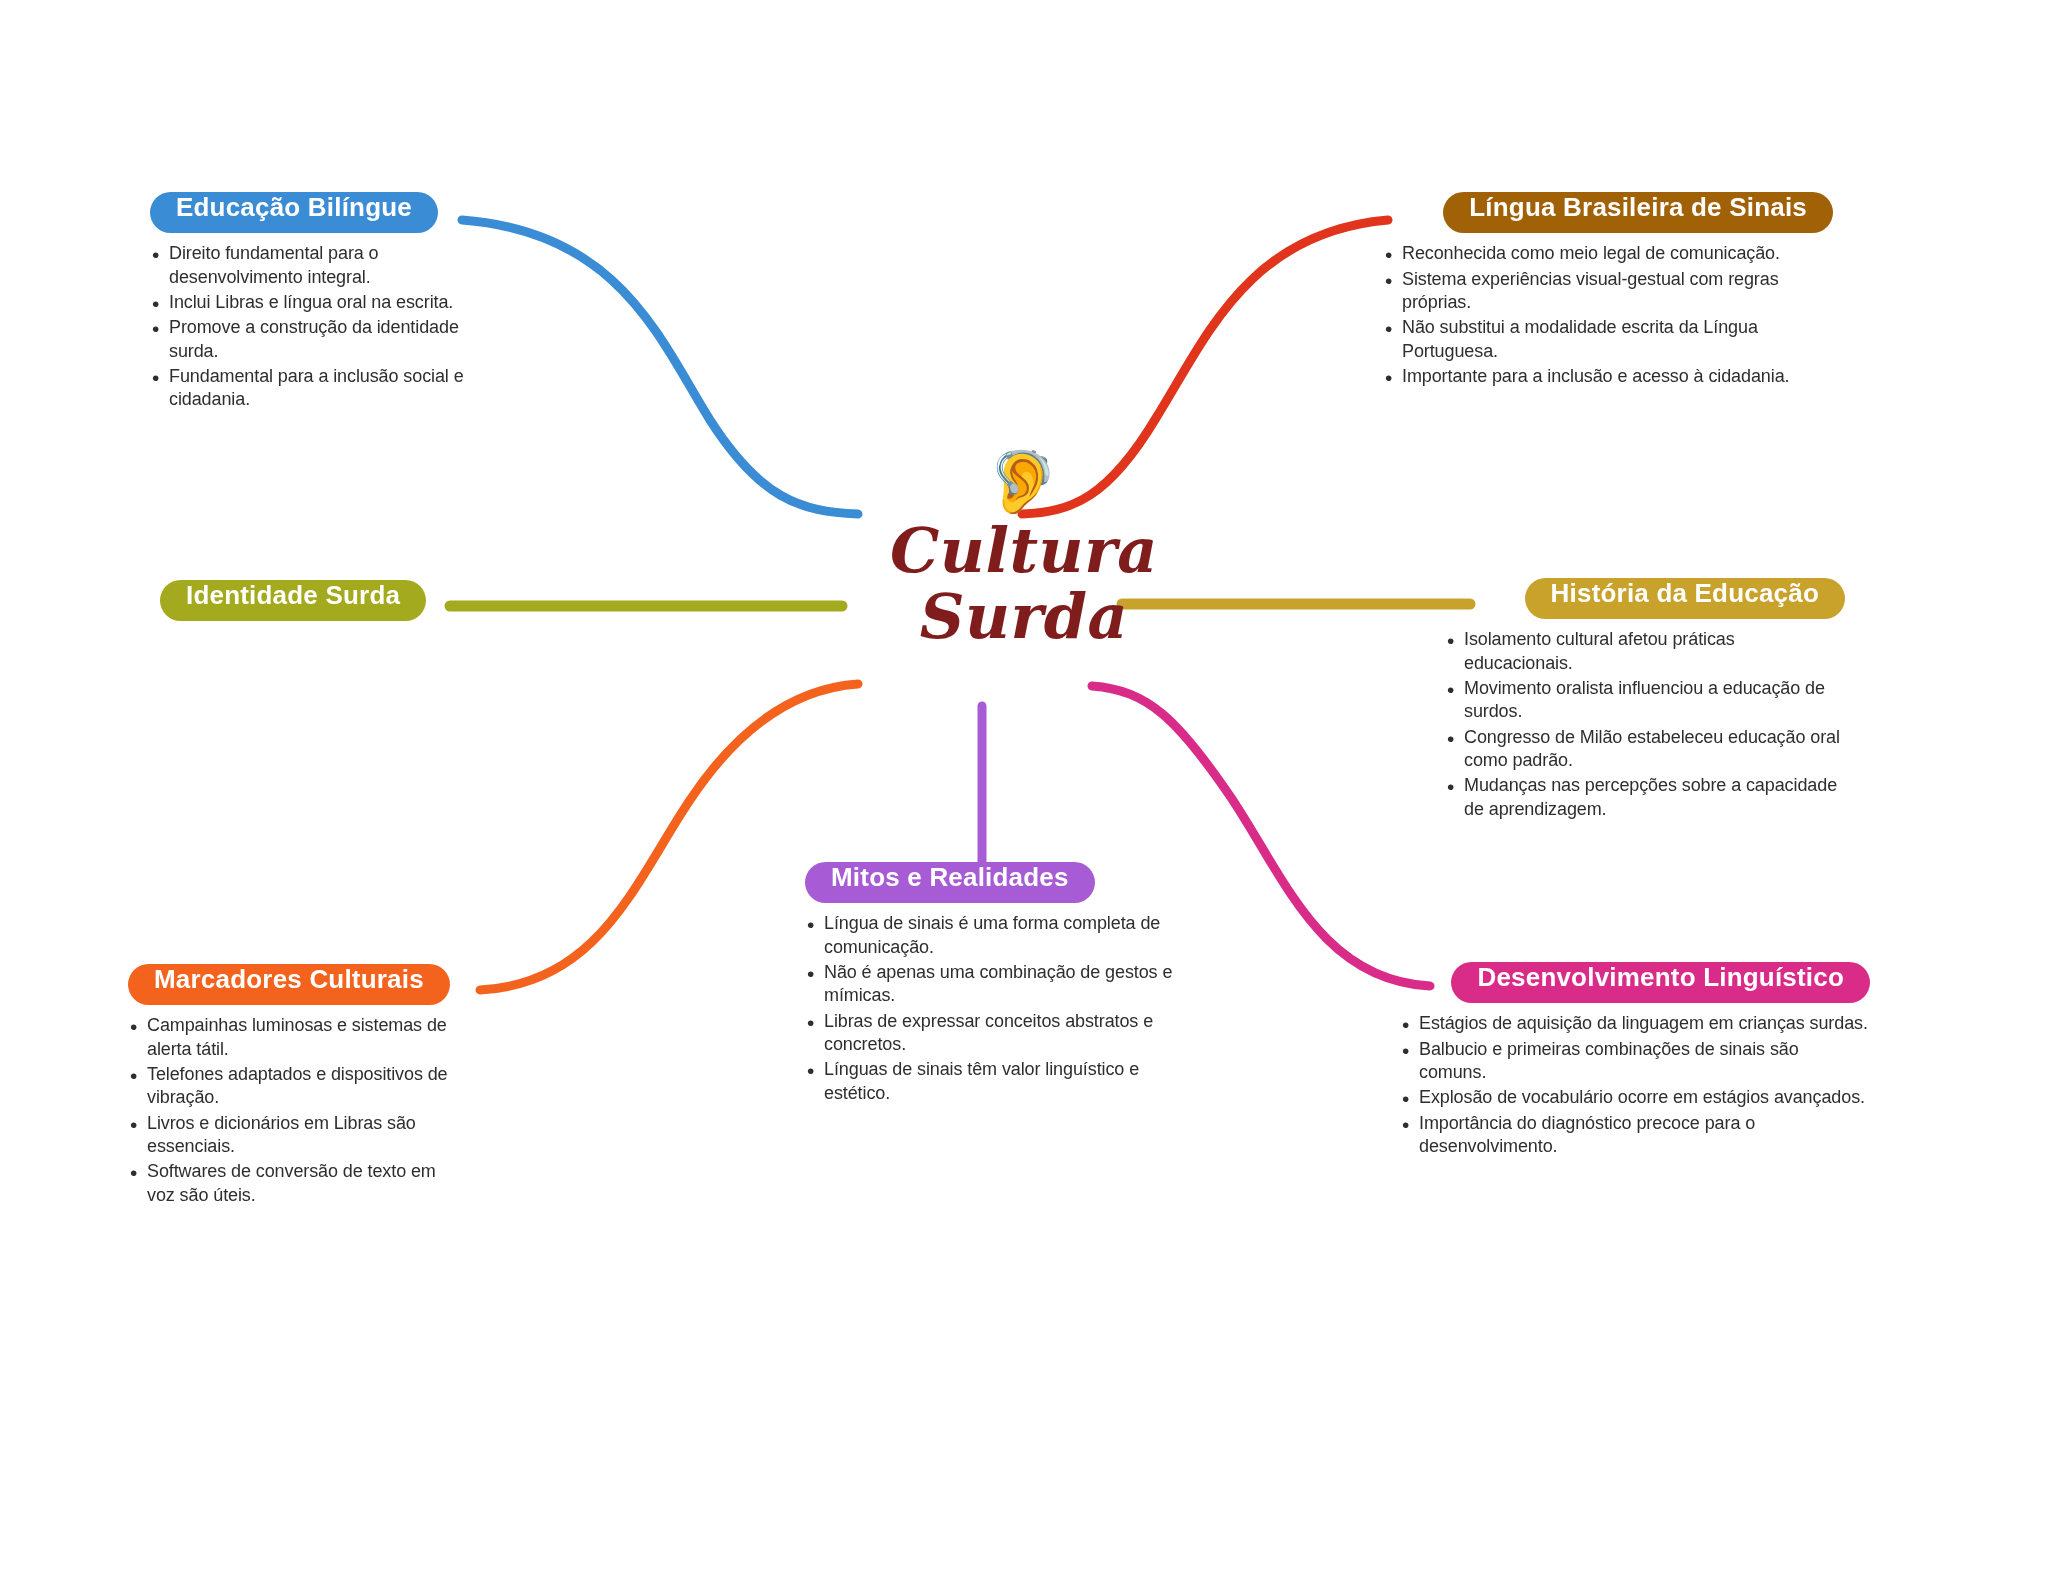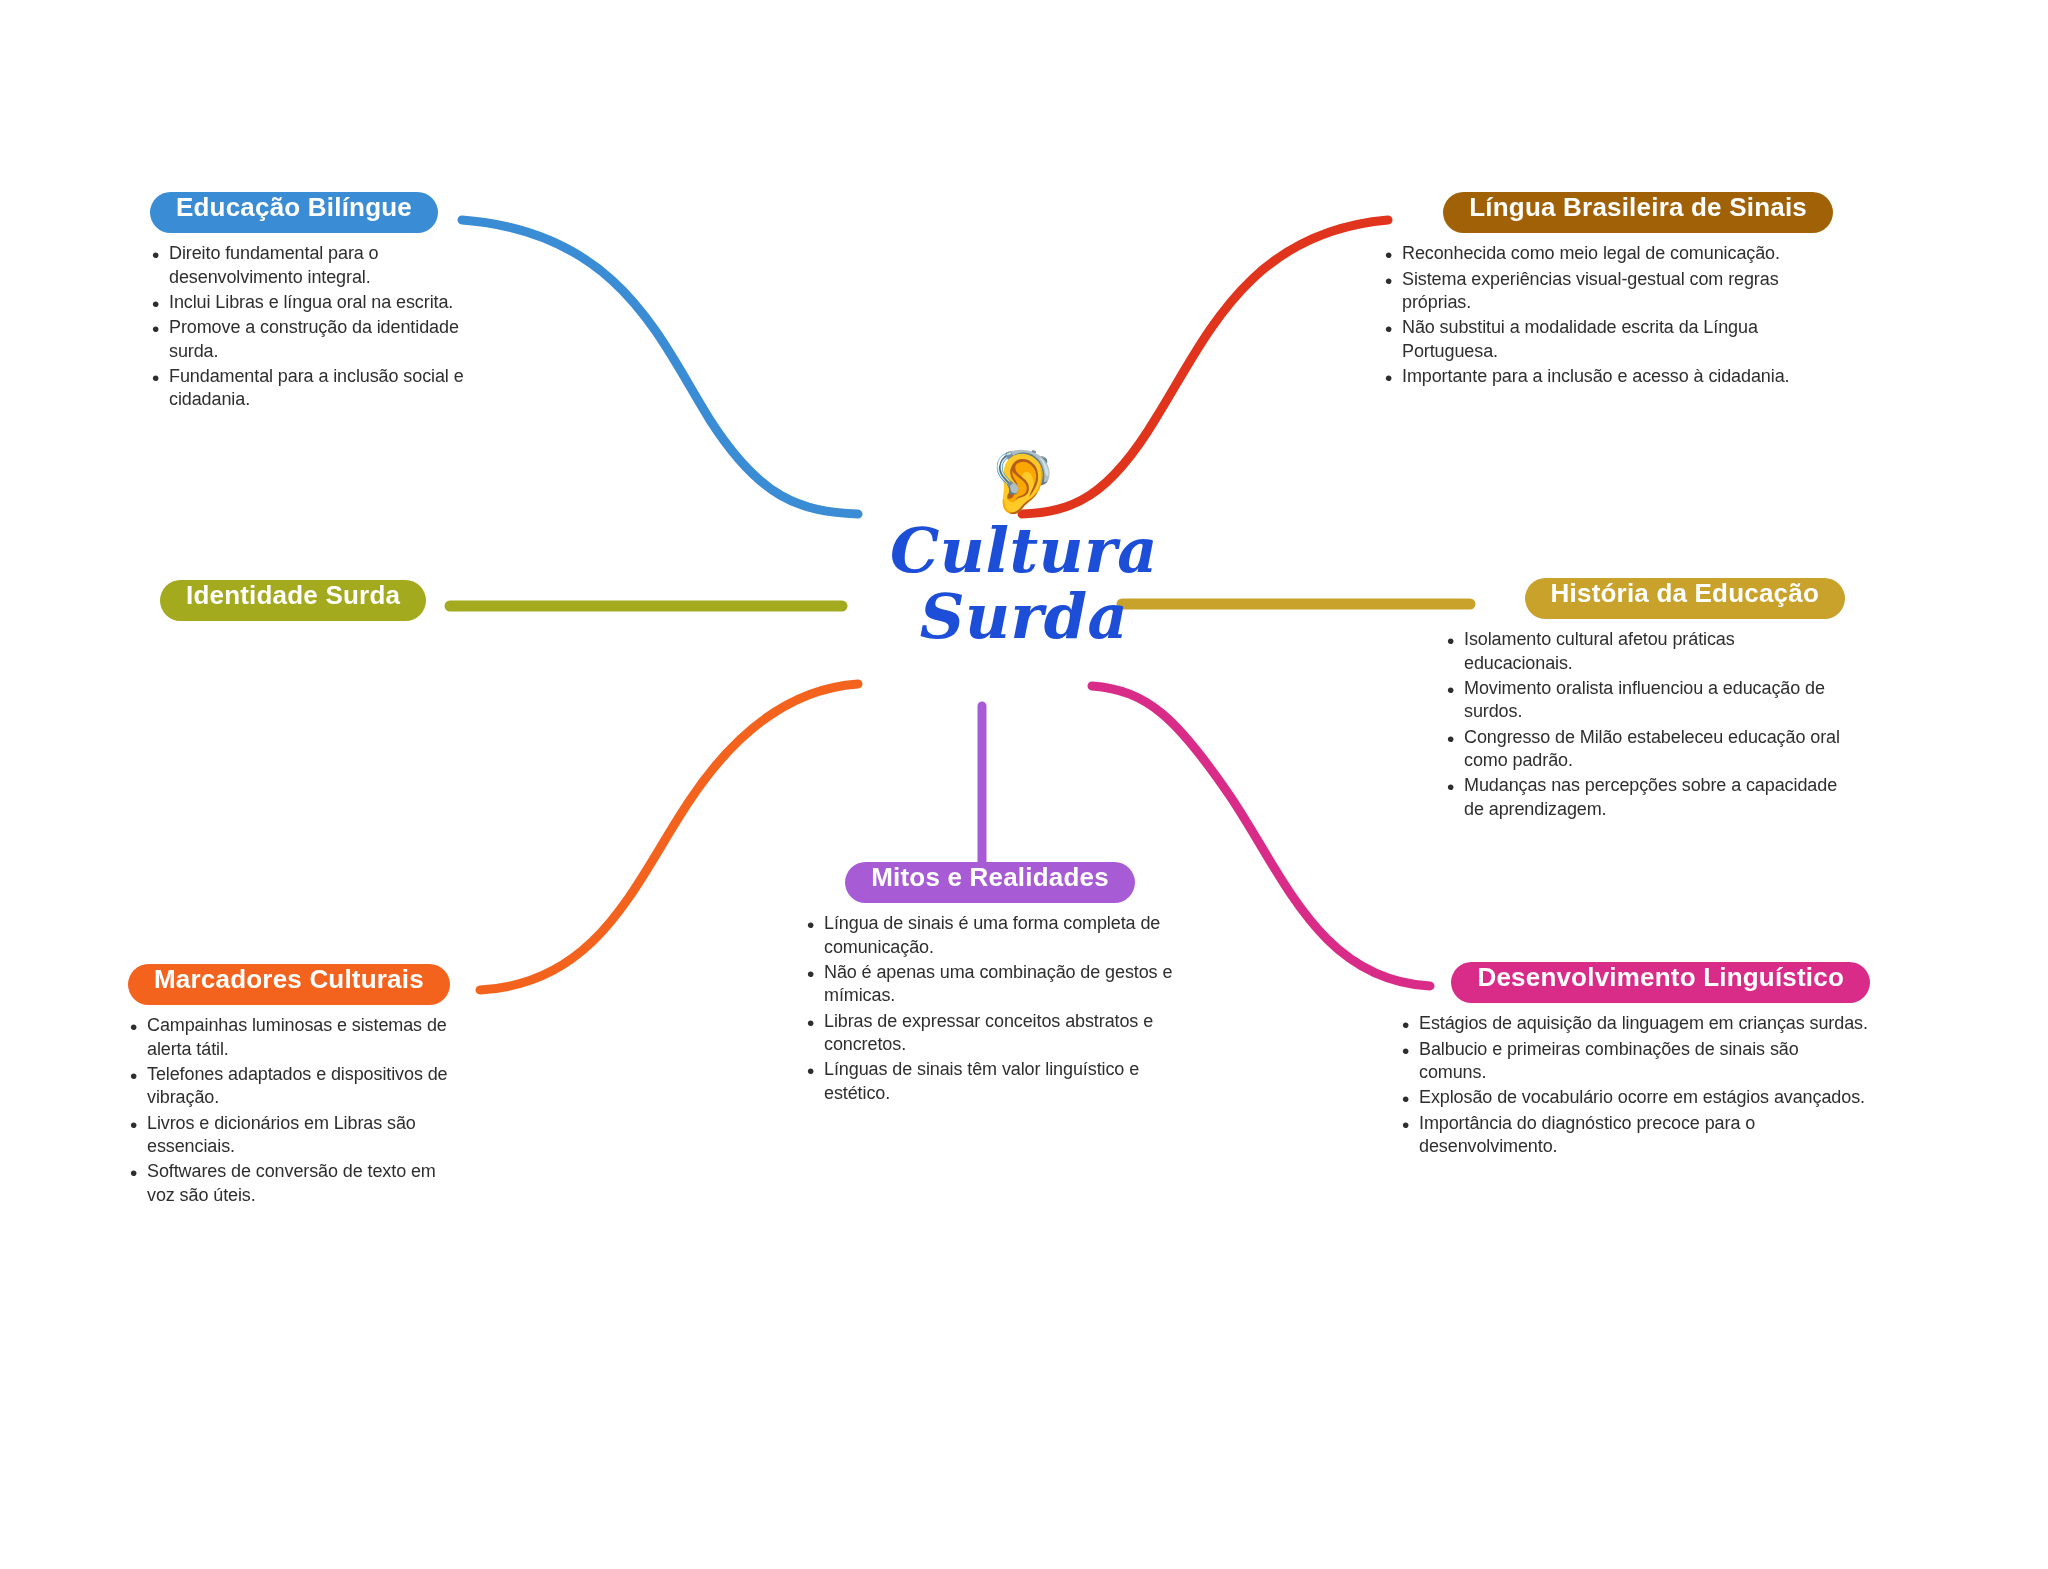--- a/index.html
+++ b/index.html
@@ -46,21 +46,21 @@
     padding: 1px 26px 11px 26px;
     white-space: nowrap;
     line-height: 1.12;
   }
 
   .pill-row {
     display: flex;
   }
   .pill-row.left  { justify-content: flex-start; }
   .pill-row.right { justify-content: flex-end; }
-  .pill-row.center{ justify-content: center; }
+  .pill-row.center{ justify-content: flex-start; }
 
   ul.bullets {
     list-style: none;
     margin: 9px 0 0 0;
     padding: 0;
   }
   ul.bullets li {
     position: relative;
     padding-left: 19px;
     color: #2e2e2e;
@@ -90,21 +90,21 @@
     font-size: 60px;
     line-height: 1;
     height: 66px;
   }
   #center-title {
     font-family: "DejaVu Serif", serif;
     font-style: italic;
     font-weight: bold;
     font-size: 62px;
     line-height: 1.07;
-    color: #1d4ed8;
+    color: #7f1d1d;
     white-space: pre-line;
     letter-spacing: 0.5px;
   }
 
   
   #b-educacao-bilingue      { left: 150px;  top: 192px;  width: 345px; }
   #b-lingua-brasileira      { left: 1383px; top: 192px;  width: 450px; }
   #b-identidade-surda       { left: 160px;  top: 580px;  width: 330px; }
   #b-historia-educacao      { left: 1445px; top: 578px;  width: 400px; }
   #b-marcadores-culturais   { left: 128px;  top: 964px;  width: 340px; }

